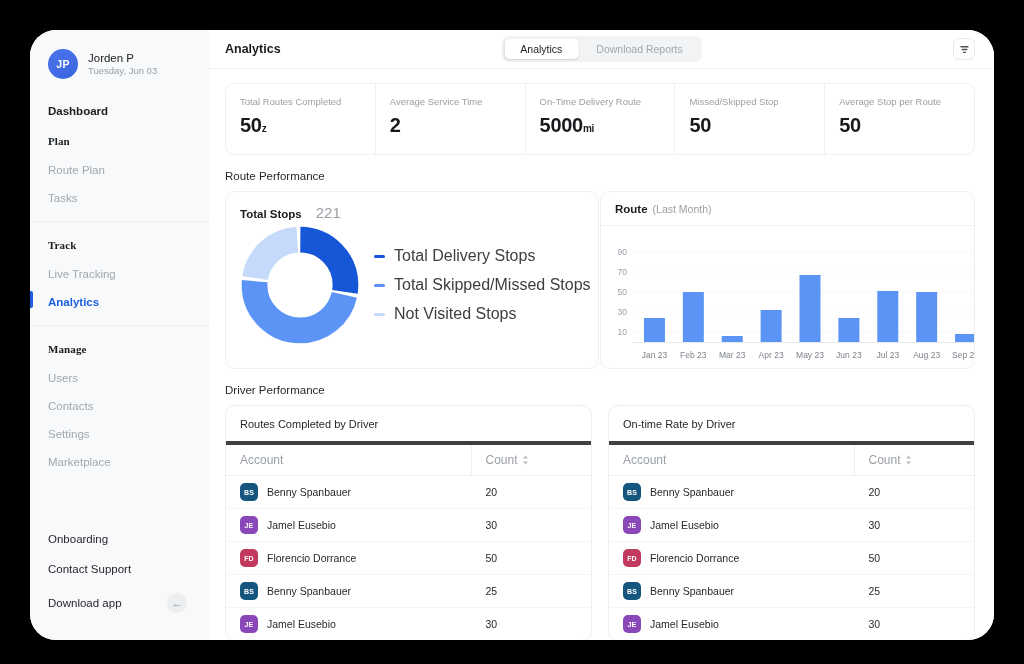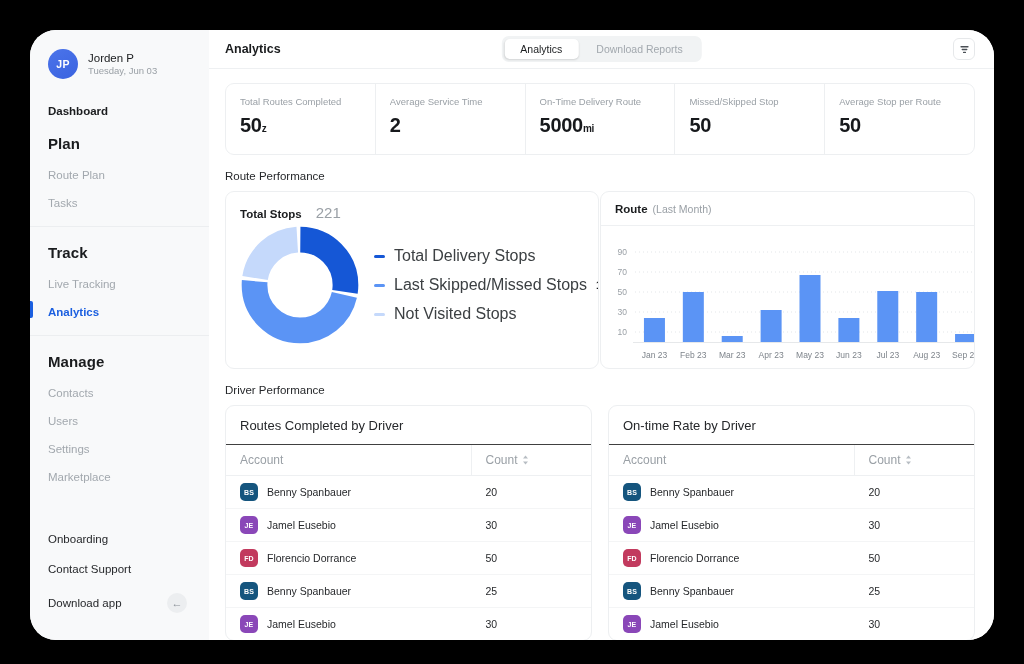--- a/index.html
+++ b/index.html
@@ -56,25 +56,26 @@
   .profile-text { display: flex; flex-direction: column; gap: 1px; }
   .profile-name { font-size: 11.5px; color: #1a1c1e; font-weight: 400; }
   .profile-date { font-size: 9.5px; color: #9aa0a6; }
 
   .nav-scroll { flex: 1; display: flex; flex-direction: column; }
 
   .nav-group { padding: 0 0 9px 0; }
   .nav-group.divided { border-top: 1px solid #eceef0; padding-top: 11px; }
 
   .nav-head {
-    font-size: 15px;
+    font-size: 11px;
     font-weight: bold;
     color: #1a1c1e;
     padding: 6px 18px 9px 18px;
     letter-spacing: .1px;
+    font-family: Liberation Serif, serif;
   }
   .nav-item {
     font-size: 11.5px;
     color: #a2a8ae;
     padding: 6px 18px;
     position: relative;
     cursor: pointer;
     line-height: 16px;
   }
   .nav-item.dash {
@@ -260,24 +261,24 @@
   .tables-row { display: flex; gap: 16px; margin-top: 0; }
   .tcard {
     flex: 1;
     border: 1px solid #edeff1;
     border-radius: 9px;
     background: #fff;
     overflow: hidden;
     min-width: 0;
   }
   .tcard-title {
-    font-size: 13px;
+    font-size: 11px;
     color: #26282b;
     padding: 12px 14px 11px 14px;
-    border-bottom: 1px solid #404040;
+    border-bottom: 4px solid #404040;
   }
   table { width: 100%; border-collapse: collapse; }
   th {
     font-size: 12px;
     font-weight: normal;
     color: #9aa0a6;
     text-align: left;
     padding: 8px 14px 8px 14px;
     border-bottom: 1px solid #eef0f2;
   }
@@ -329,22 +330,22 @@
             <div class="nav-item">Route Plan</div>
             <div class="nav-item">Tasks</div>
           </div>
           <div class="nav-group divided">
             <div class="nav-head">Track</div>
             <div class="nav-item">Live Tracking</div>
             <div class="nav-item active">Analytics</div>
           </div>
           <div class="nav-group divided">
             <div class="nav-head">Manage</div>
+            <div class="nav-item">Users</div>
             <div class="nav-item">Contacts</div>
-            <div class="nav-item">Users</div>
             <div class="nav-item">Settings</div>
             <div class="nav-item">Marketplace</div>
           </div>
         </div>
       <div class="nav-spacer"></div>
       <div class="nav-footer" id="nav-footer">
           <div class="foot-item">
             <span>Onboarding</span>
           </div>
           <div class="foot-item">
@@ -419,21 +420,21 @@
                 </g>
             </svg>
             <div class="legend" id="donut-legend">
                 <div class="legend-row">
                   <span class="legend-dash" style="background: rgb(21, 87, 214);"></span>
                   <span class="legend-label">Total Delivery Stops</span>
                   <span class="legend-val">63</span>
                 </div>
                 <div class="legend-row">
                   <span class="legend-dash" style="background: rgb(91, 148, 245);"></span>
-                  <span class="legend-label">Last Skipped/Missed Stops</span>
+                  <span class="legend-label">Total Skipped/Missed Stops</span>
                   <span class="legend-val">108</span>
                 </div>
                 <div class="legend-row">
                   <span class="legend-dash" style="background: rgb(197, 217, 251);"></span>
                   <span class="legend-label">Not Visited Stops</span>
                   <span class="legend-val">50</span>
                 </div>
               </div>
           </div>
         </div>

